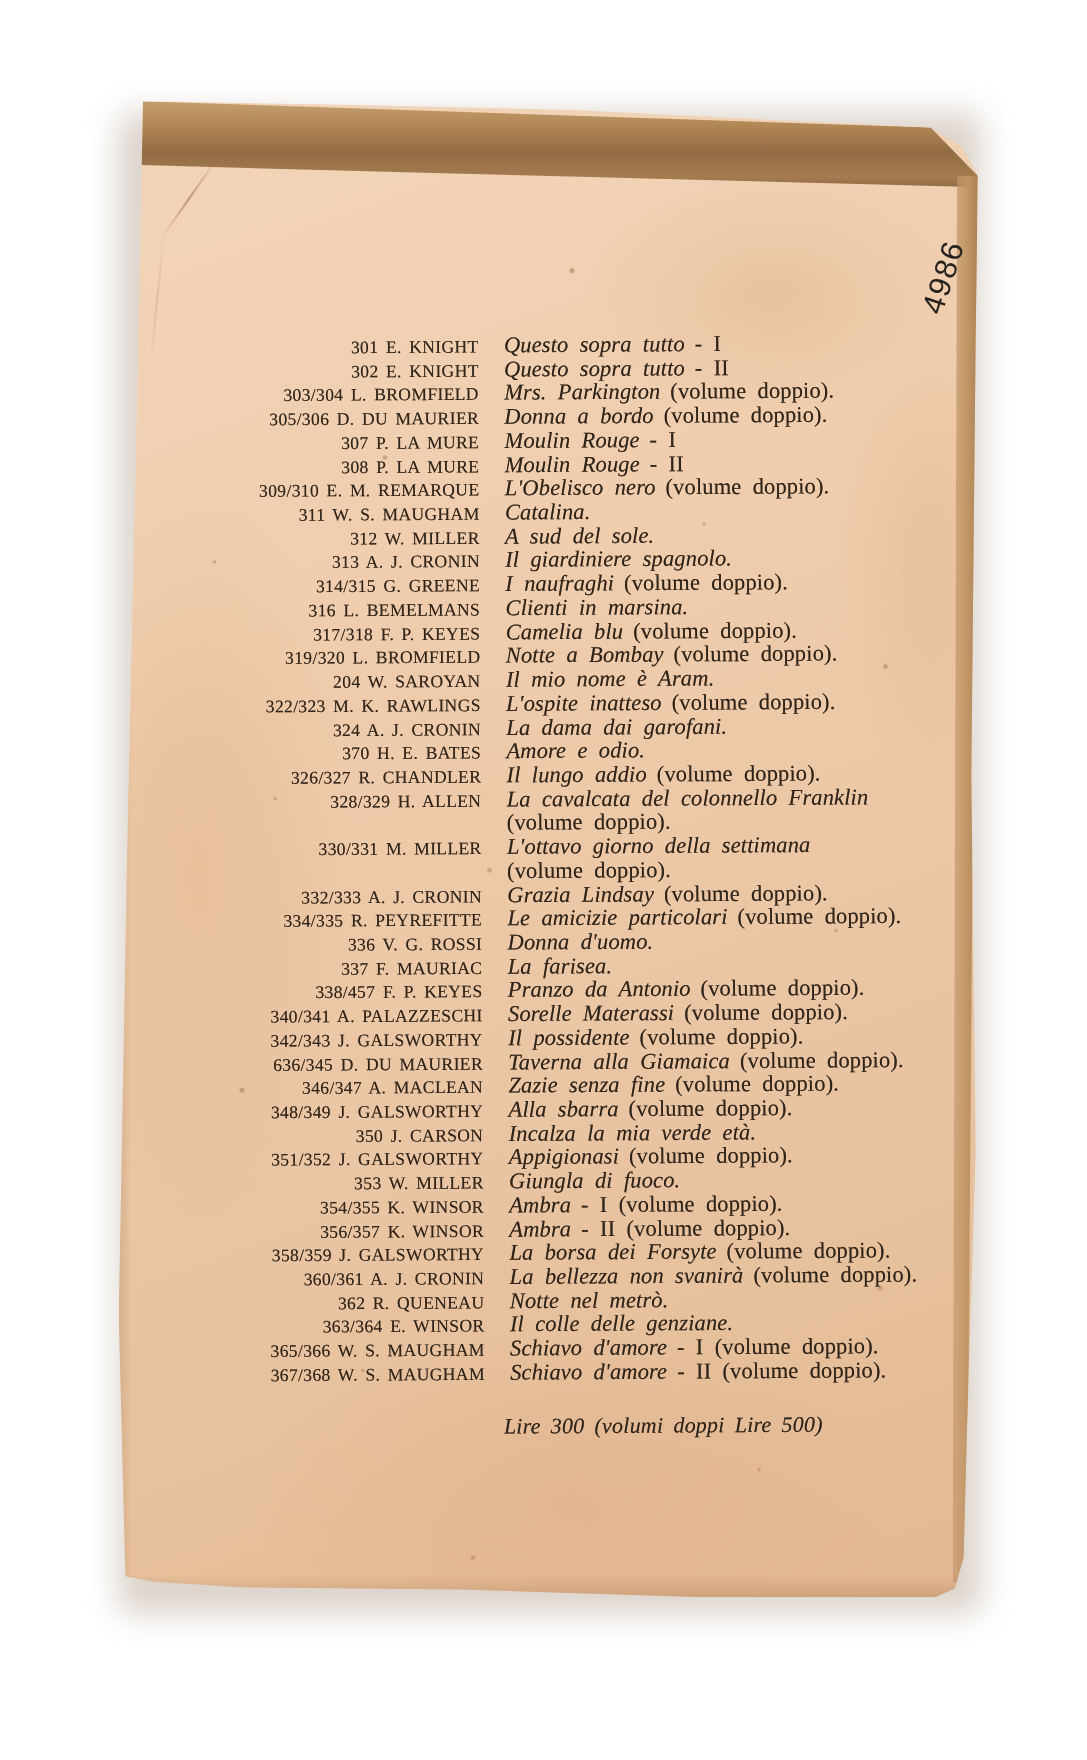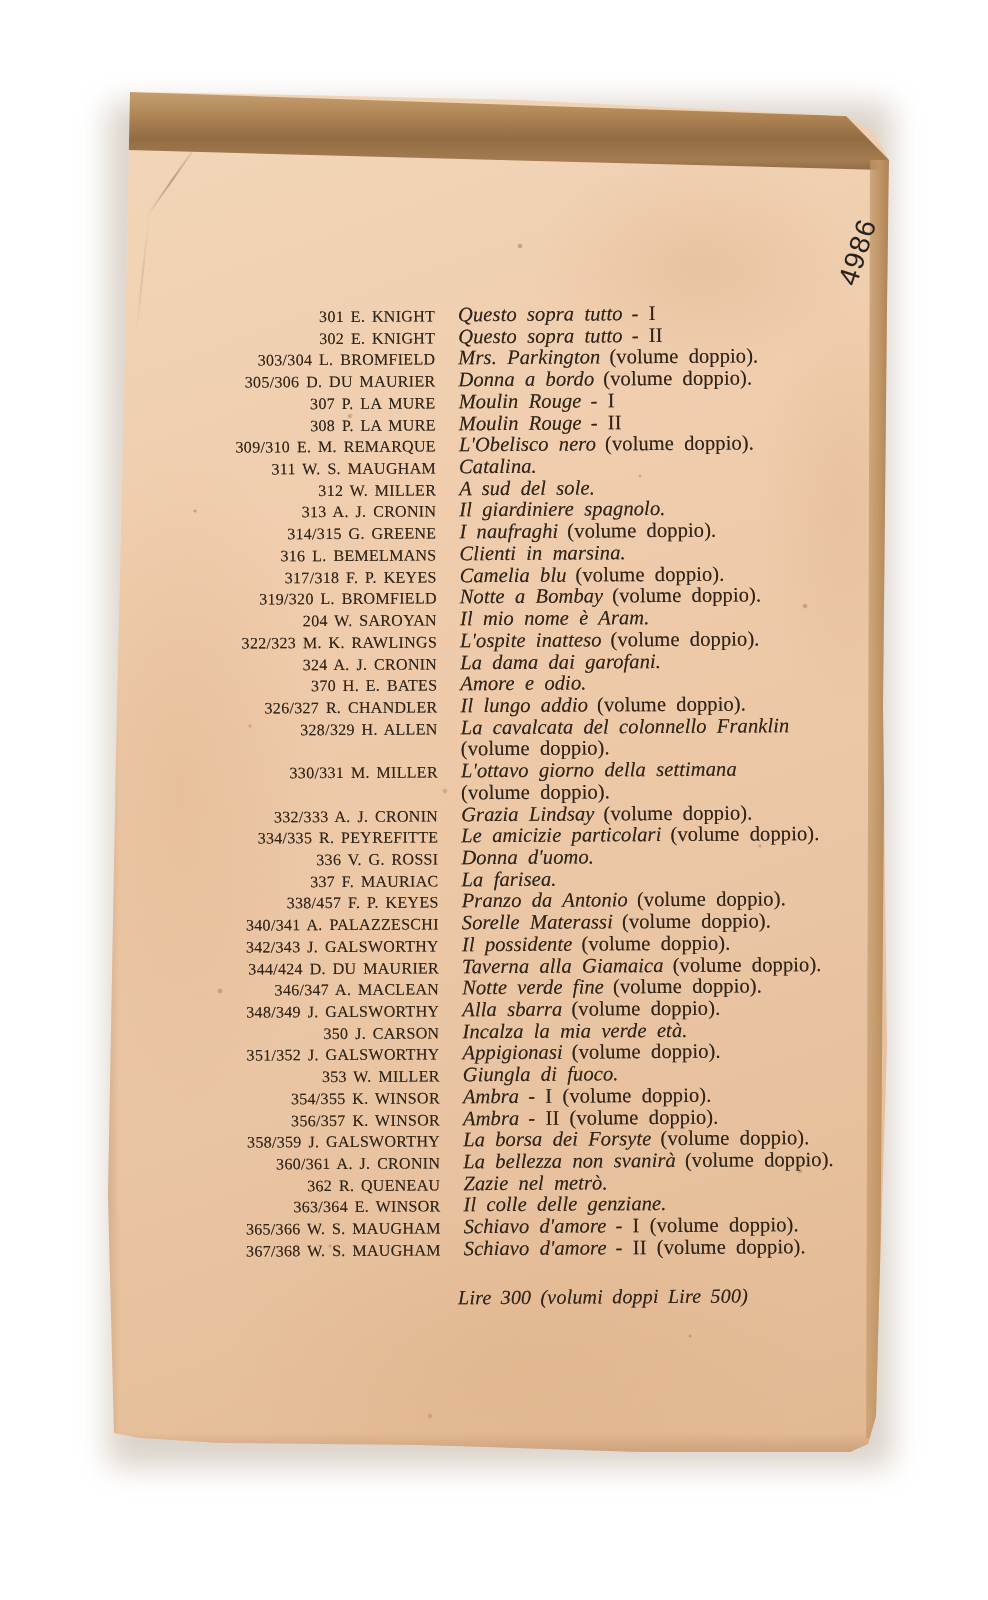--- a/index.html
+++ b/index.html
@@ -231,27 +231,27 @@
     <span class="ref"><span class="num">340/341</span> <span class="author">A. PALAZZESCHI</span></span>
     <span class="title"><span class="t-italic">Sorelle Materassi</span><span class="t-suffix">(volume doppio).</span></span>
   </div>
 
   <div class="row">
     <span class="ref"><span class="num">342/343</span> <span class="author">J. GALSWORTHY</span></span>
     <span class="title"><span class="t-italic">Il possidente</span><span class="t-suffix">(volume doppio).</span></span>
   </div>
 
   <div class="row">
-    <span class="ref"><span class="num">344/424</span> <span class="author">D. DU MAURIER</span></span>
+    <span class="ref"><span class="num">636/345</span> <span class="author">D. DU MAURIER</span></span>
     <span class="title"><span class="t-italic">Taverna alla Giamaica</span><span class="t-suffix">(volume doppio).</span></span>
   </div>
 
   <div class="row">
     <span class="ref"><span class="num">346/347</span> <span class="author">A. MACLEAN</span></span>
-    <span class="title"><span class="t-italic">Notte verde fine</span><span class="t-suffix">(volume doppio).</span></span>
+    <span class="title"><span class="t-italic">Zazie senza fine</span><span class="t-suffix">(volume doppio).</span></span>
   </div>
 
   <div class="row">
     <span class="ref"><span class="num">348/349</span> <span class="author">J. GALSWORTHY</span></span>
     <span class="title"><span class="t-italic">Alla sbarra</span><span class="t-suffix">(volume doppio).</span></span>
   </div>
 
   <div class="row">
     <span class="ref"><span class="num">350</span> <span class="author">J. CARSON</span></span>
     <span class="title"><span class="t-italic">Incalza la mia verde età.</span></span>
@@ -282,21 +282,21 @@
     <span class="title"><span class="t-italic">La borsa dei Forsyte</span><span class="t-suffix">(volume doppio).</span></span>
   </div>
 
   <div class="row">
     <span class="ref"><span class="num">360/361</span> <span class="author">A. J. CRONIN</span></span>
     <span class="title"><span class="t-italic">La bellezza non svanirà</span><span class="t-suffix">(volume doppio).</span></span>
   </div>
 
   <div class="row">
     <span class="ref"><span class="num">362</span> <span class="author">R. QUENEAU</span></span>
-    <span class="title"><span class="t-italic">Zazie nel metrò.</span></span>
+    <span class="title"><span class="t-italic">Notte nel metrò.</span></span>
   </div>
 
   <div class="row">
     <span class="ref"><span class="num">363/364</span> <span class="author">E. WINSOR</span></span>
     <span class="title"><span class="t-italic">Il colle delle genziane.</span></span>
   </div>
 
   <div class="row">
     <span class="ref"><span class="num">365/366</span> <span class="author">W. S. MAUGHAM</span></span>
     <span class="title"><span class="t-italic">Schiavo d'amore</span><span class="t-suffix">- I (volume doppio).</span></span>

